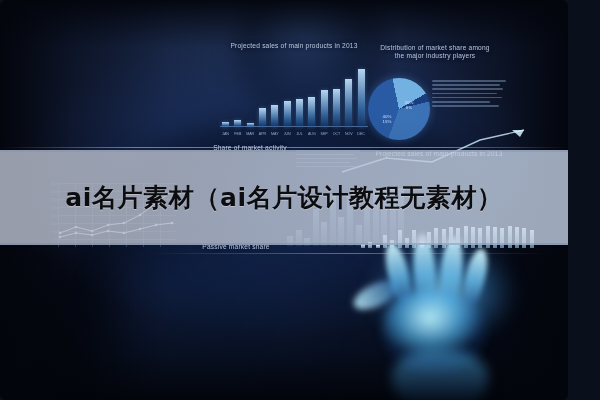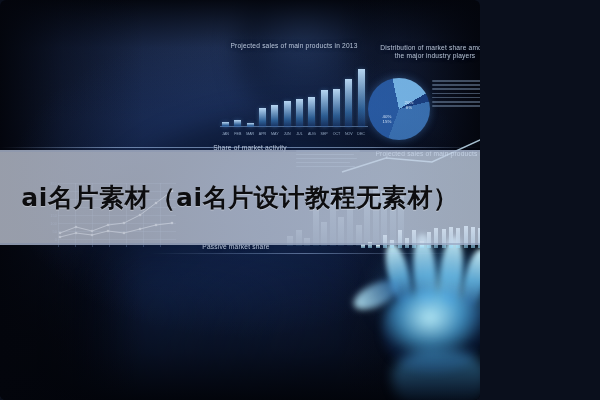--- a/index.html
+++ b/index.html
@@ -1,20 +1,20 @@
 <!DOCTYPE html>
 <html><head>
 <meta charset="utf-8">
 <style>
   html,body{margin:0;padding:0;background:#0a0f1c;}
   *{box-sizing:border-box;}
 
   .stage{
     position:relative;
-    width:480px;height:400px;
+    width:568px;height:400px;
     overflow:hidden;
     font-family:"Liberation Sans","DejaVu Sans",sans-serif;
     background:#070b16;
     border-radius:6px;
   }
 
   
   .bg-base{
     position:absolute;inset:0;
     background:

